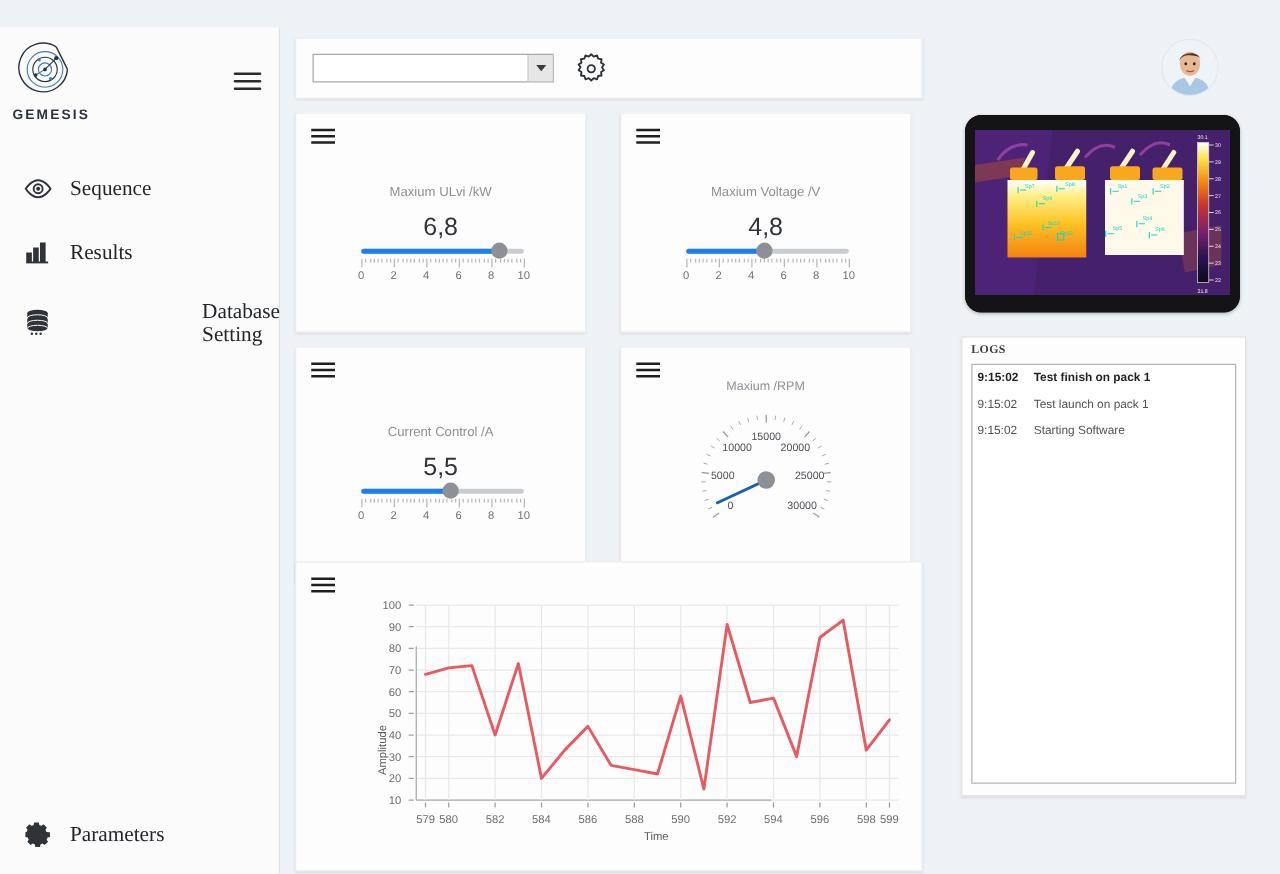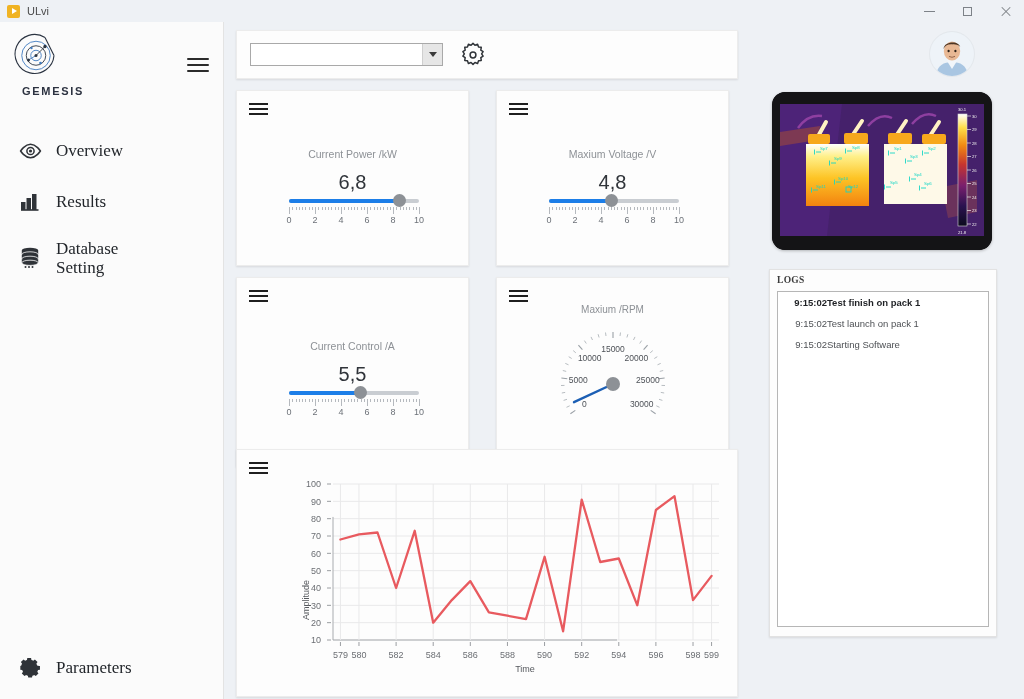--- a/index.html
+++ b/index.html
@@ -46,41 +46,41 @@
 
   
   .sidebar {
     position: absolute; top: 22px; left: 0; width: 224px; height: 677px;
     background: #fbfbfb; border-right: 1px solid #e3e3e3;
   }
   .brand { position: absolute; top: 8px; left: 8px; width: 70px; }
   .brand-logo { width: 48px; height: 48px; margin-left: 4px; }
   .brand-name {
     font-size: 11px; letter-spacing: 1.7px; color: #2c3240; font-weight: bold;
-    margin-top: 3px; margin-left: 14px; font-family: "Liberation Sans", sans-serif;
+    margin-top: 3px; margin-left: 2px; font-family: "Liberation Sans", sans-serif;
   }
   .hamburger-top {
     position: absolute; top: 36px; right: 14px; width: 22px; height: 14px; cursor: pointer;
   }
   .hamburger-top i {
     display: block; height: 2px; background: #2b2b2b; margin-bottom: 4px; border-radius: 1px;
   }
   .nav { position: absolute; top: 103px; left: 0; width: 224px; }
   .nav-item {
     display: flex; align-items: center; height: 51px; padding-left: 12px; cursor: pointer;
   }
   .nav-ico {
     width: 36px; height: 30px; display: flex; align-items: center; justify-content: center;
     color: #2f3338; flex: 0 0 36px;
   }
   .nav-label {
     font-family: "Liberation Serif", serif; font-size: 17px; color: #22262b; line-height: 1.12;
     margin-left: 8px; white-space: pre-line;
   }
-  .nav-item.two-line { height: 62px; }
+  .nav-item.two-line { height: 62px; justify-content: space-between; }
   .nav-bottom {
     position: absolute; bottom: 6px; left: 0; width: 224px;
   }
 
   
   .main { position: absolute; top: 22px; left: 224px; width: 800px; height: 677px; }
 
   .card {
     background: #fdfdfd;
     border: 1px solid #ececec;
@@ -154,21 +154,21 @@
     background: #fdfdfd; border: 1px solid #e2e2e2; box-shadow: 0 1px 2px rgba(0,0,0,0.10);
   }
   .logs-head {
     font-size: 9.5px; color: #3c3c3c; font-weight: bold; padding: 5px 0 3px 7px;
     font-family: "Liberation Serif", serif; letter-spacing: .3px;
   }
   .logs-box {
     position: absolute; left: 7px; top: 21px; right: 7px; bottom: 9px;
     border: 1px solid #b6b6b6; background: #fff; overflow: hidden;
   }
-  .log-row { display: flex; align-items: baseline; padding: 5px 2px 5px 4px; font-size: 9.5px; text-align: right; }
+  .log-row { display: flex; align-items: baseline; padding: 5px 2px 5px 4px; font-size: 9.5px; }
   .log-time { color: #4e5155; width: 45px; flex: 0 0 45px; }
   .log-msg { color: #4e5155; }
   .log-row.bold .log-time, .log-row.bold .log-msg { font-weight: bold; color: #1f2125; }
 
   
   .chart-card { left: 12px; top: 427px; width: 502px; height: 248px; }
   .chart-area { position: absolute; left: 0; top: 0; width: 502px; height: 248px; }
   .axis-label { font-size: 9px; fill: #55585d; font-family: "Liberation Sans", sans-serif; }
   .tick-label { font-size: 9px; fill: #6b6e73; font-family: "Liberation Sans", sans-serif; }
 
@@ -176,37 +176,20 @@
   .avatar {
     position: absolute; left: 705px; top: 9px; width: 46px; height: 46px; border-radius: 50%;
     overflow: hidden; background: #e9eef3; border: 1px solid #e4e8ec; cursor: pointer;
   }
 </style>
 </head>
 <body>
 
 <div id="app">
 
-  <div class="titlebar">
-    <div class="tb-icon">
-        <div class="play"></div>
-      </div>
-    <div class="tb-title">ULvi</div>
-    <div class="tb-controls">
-      <div class="tb-btn">
-          <div class="tb-min"></div>
-        </div>
-      <div class="tb-btn">
-          <div class="tb-max"></div>
-        </div>
-      <div class="tb-btn close">
-          <div class="tb-close"></div>
-        </div>
-    </div>
-  </div>
 
   <div class="sidebar">
 
     <div class="brand">
       <svg class="brand-logo" viewBox="0 0 64 64">
         <g fill="none" stroke="#2b3442" stroke-width="1.5">
           <path d="M44 10 A26 26 0 1 0 56 34"></path>
           <path d="M44 10 L56 34"></path>
           <circle cx="32" cy="34" r="19" stroke="#3f7bbf" stroke-width="1.2"></circle>
           <circle cx="32" cy="34" r="13" stroke="#2b3442" stroke-width="1.2"></circle>
@@ -234,21 +217,21 @@
     <div class="nav">
 
       <div class="nav-item">
         <span class="nav-ico">
           <svg width="23" height="16" viewBox="0 0 23 16">
             <path d="M11.5 1.2C5.8 1.2 1.6 8 1.6 8s4.2 6.8 9.9 6.8S21.4 8 21.4 8 17.2 1.2 11.5 1.2z" fill="none" stroke="#2f3338" stroke-width="1.5"></path>
             <circle cx="11.5" cy="8" r="3.6" fill="none" stroke="#2f3338" stroke-width="1.5"></circle>
             <circle cx="11.5" cy="8" r="1.6" fill="#2f3338"></circle>
           </svg>
         </span>
-        <span class="nav-label">Overview</span>
+        <span class="nav-label">Sequence</span>
       </div>
 
 
 
       <div class="nav-item">
         <span class="nav-ico">
           <svg width="20" height="18" viewBox="0 0 20 18">
             <rect x="1" y="9" width="4.5" height="8" fill="#2f3338"></rect>
             <rect x="6.5" y="5" width="4.5" height="12" fill="#2f3338"></rect>
             <rect x="12" y="1" width="4.5" height="16" fill="#2f3338"></rect>
@@ -322,21 +305,21 @@
         <path d="M19 24.4 Q22 26.2 25 24.4" fill="none" stroke="#8a5c43" stroke-width="0.9"></path>
       </svg>
     </div>
 
     <div class="card stat-card" style="left:12px; top:68px;">
       <div class="card-ham">
           <i></i>
           <i></i>
           <i></i>
         </div>
-      <div class="stat-title">Current Power /kW</div>
+      <div class="stat-title">Maxium ULvi /kW</div>
       <div class="stat-value">6,8</div>
       <div class="slider-wrap">
         <div class="slider-track">
           <div class="slider-fill" style="width:85%"></div>
           <div class="slider-knob" style="left:85%"></div>
         </div>
         <div class="slider-ticks">
             <i class="major" style="left: 0%;"></i>
             <i class="minor" style="left: 2.5%;"></i>
             <i class="minor" style="left: 5%;"></i>

